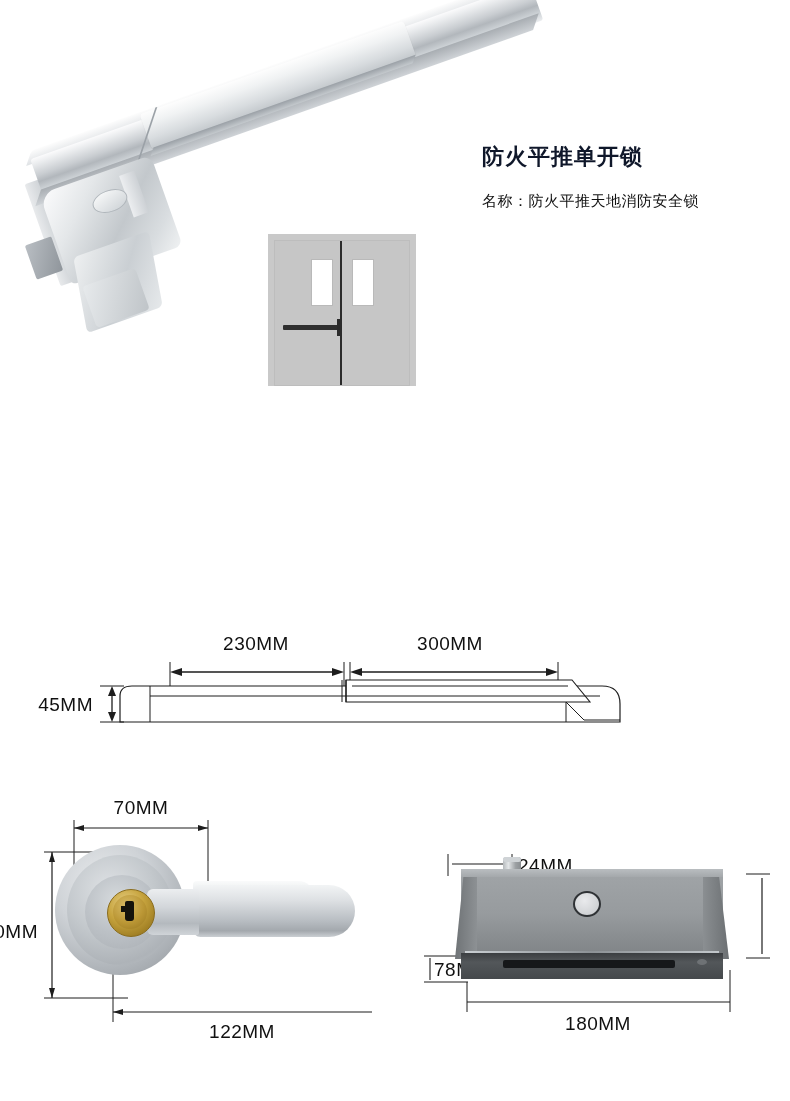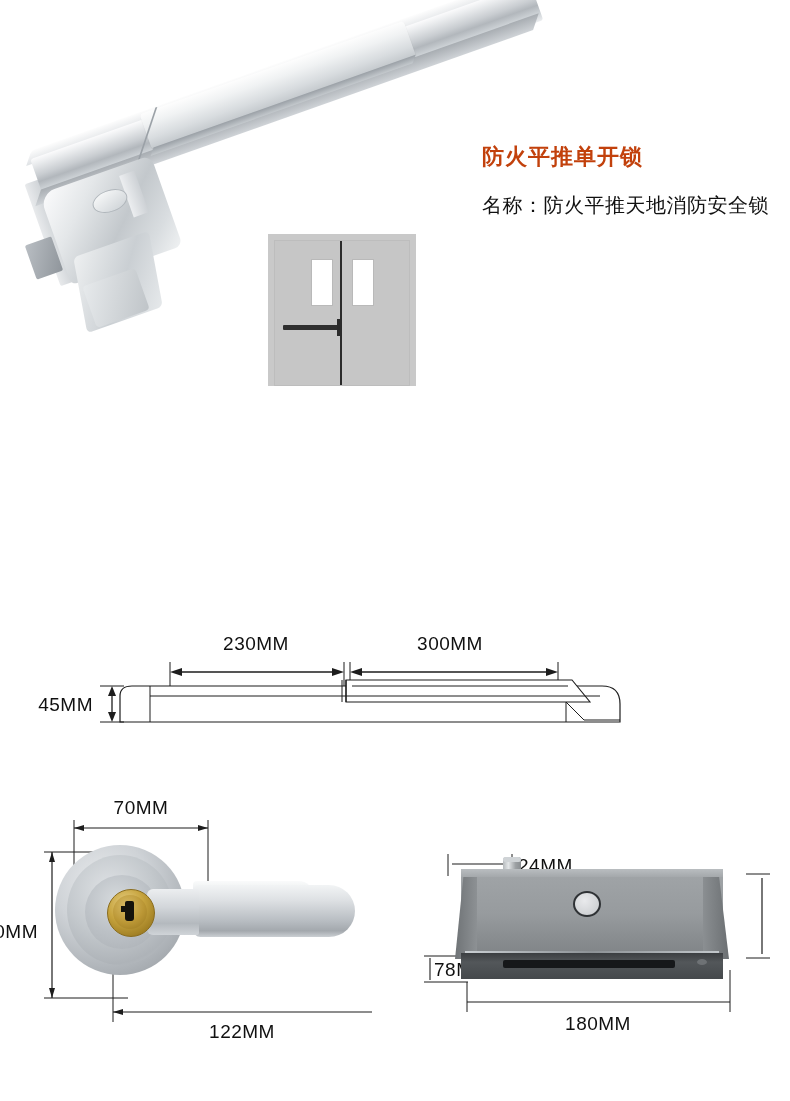--- a/index.html
+++ b/index.html
@@ -156,24 +156,24 @@
   .door-pushbar-end {
     position: absolute; left: 62px; top: 78px;
     width: 7px; height: 17px;
     background: #2b2b2b;
   }
 
   
   #spec-block { left: 482px; top: 142px; width: 300px; }
   #spec-title {
     font-size: 22px; font-weight: bold; letter-spacing: 1px;
-    color: #c2410c; margin-bottom: 20px;
+    color: #0f172a; margin-bottom: 20px;
   }
   .spec-line {
-    font-size: 20px; color: #111; margin-bottom: 22px;
+    font-size: 15px; color: #111; margin-bottom: 22px;
     letter-spacing: .5px; white-space: nowrap;
   }
 
   
   .tech { stroke: #1d1d1d; fill: none; }
   .tech-fill-white { fill: #ffffff; stroke: #1d1d1d; }
   .dim-text {
     font-family: "Liberation Sans", "DejaVu Sans", sans-serif;
     font-size: 19px; fill: #101010; letter-spacing: .5px;
   }

